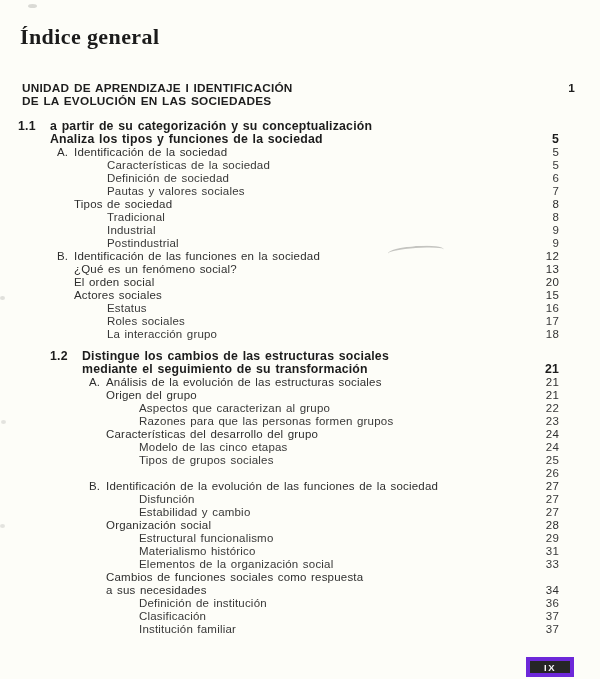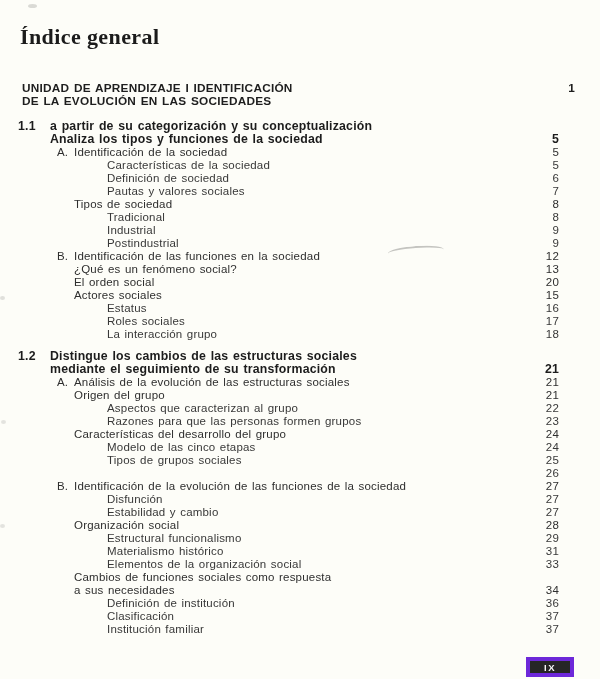--- a/index.html
+++ b/index.html
@@ -25,21 +25,21 @@
     letter-spacing:0.25px;word-spacing:1px;color:#1e1e1e;
   }
   .unit-lines{flex:1;}
   .unit-page{font-weight:bold;}
   
   #toc{
     position:absolute;left:0;right:0;top:120px;
     padding-right:41px;
     font-size:11.5px;line-height:13px;word-spacing:1px;letter-spacing:0.2px;
   }
-  .section + .section{margin-top:9px;}
+  .section + .section{margin-top:9px;margin-left:32px;}
   .sec-head{
     display:flex;align-items:stretch;
     font-weight:bold;font-size:12.3px;line-height:13px;color:#1c1c1c;
     padding-left:18px;
   }
   .sec-num{width:32px;flex:0 0 auto;}
   .sec-titles{flex:1;}
   .sec-page{align-self:flex-end;font-weight:bold;}
   .row{display:flex;align-items:baseline;line-height:13px;color:#2e2e2e;}
   .row .pg{margin-left:auto;padding-left:8px;white-space:nowrap;}

